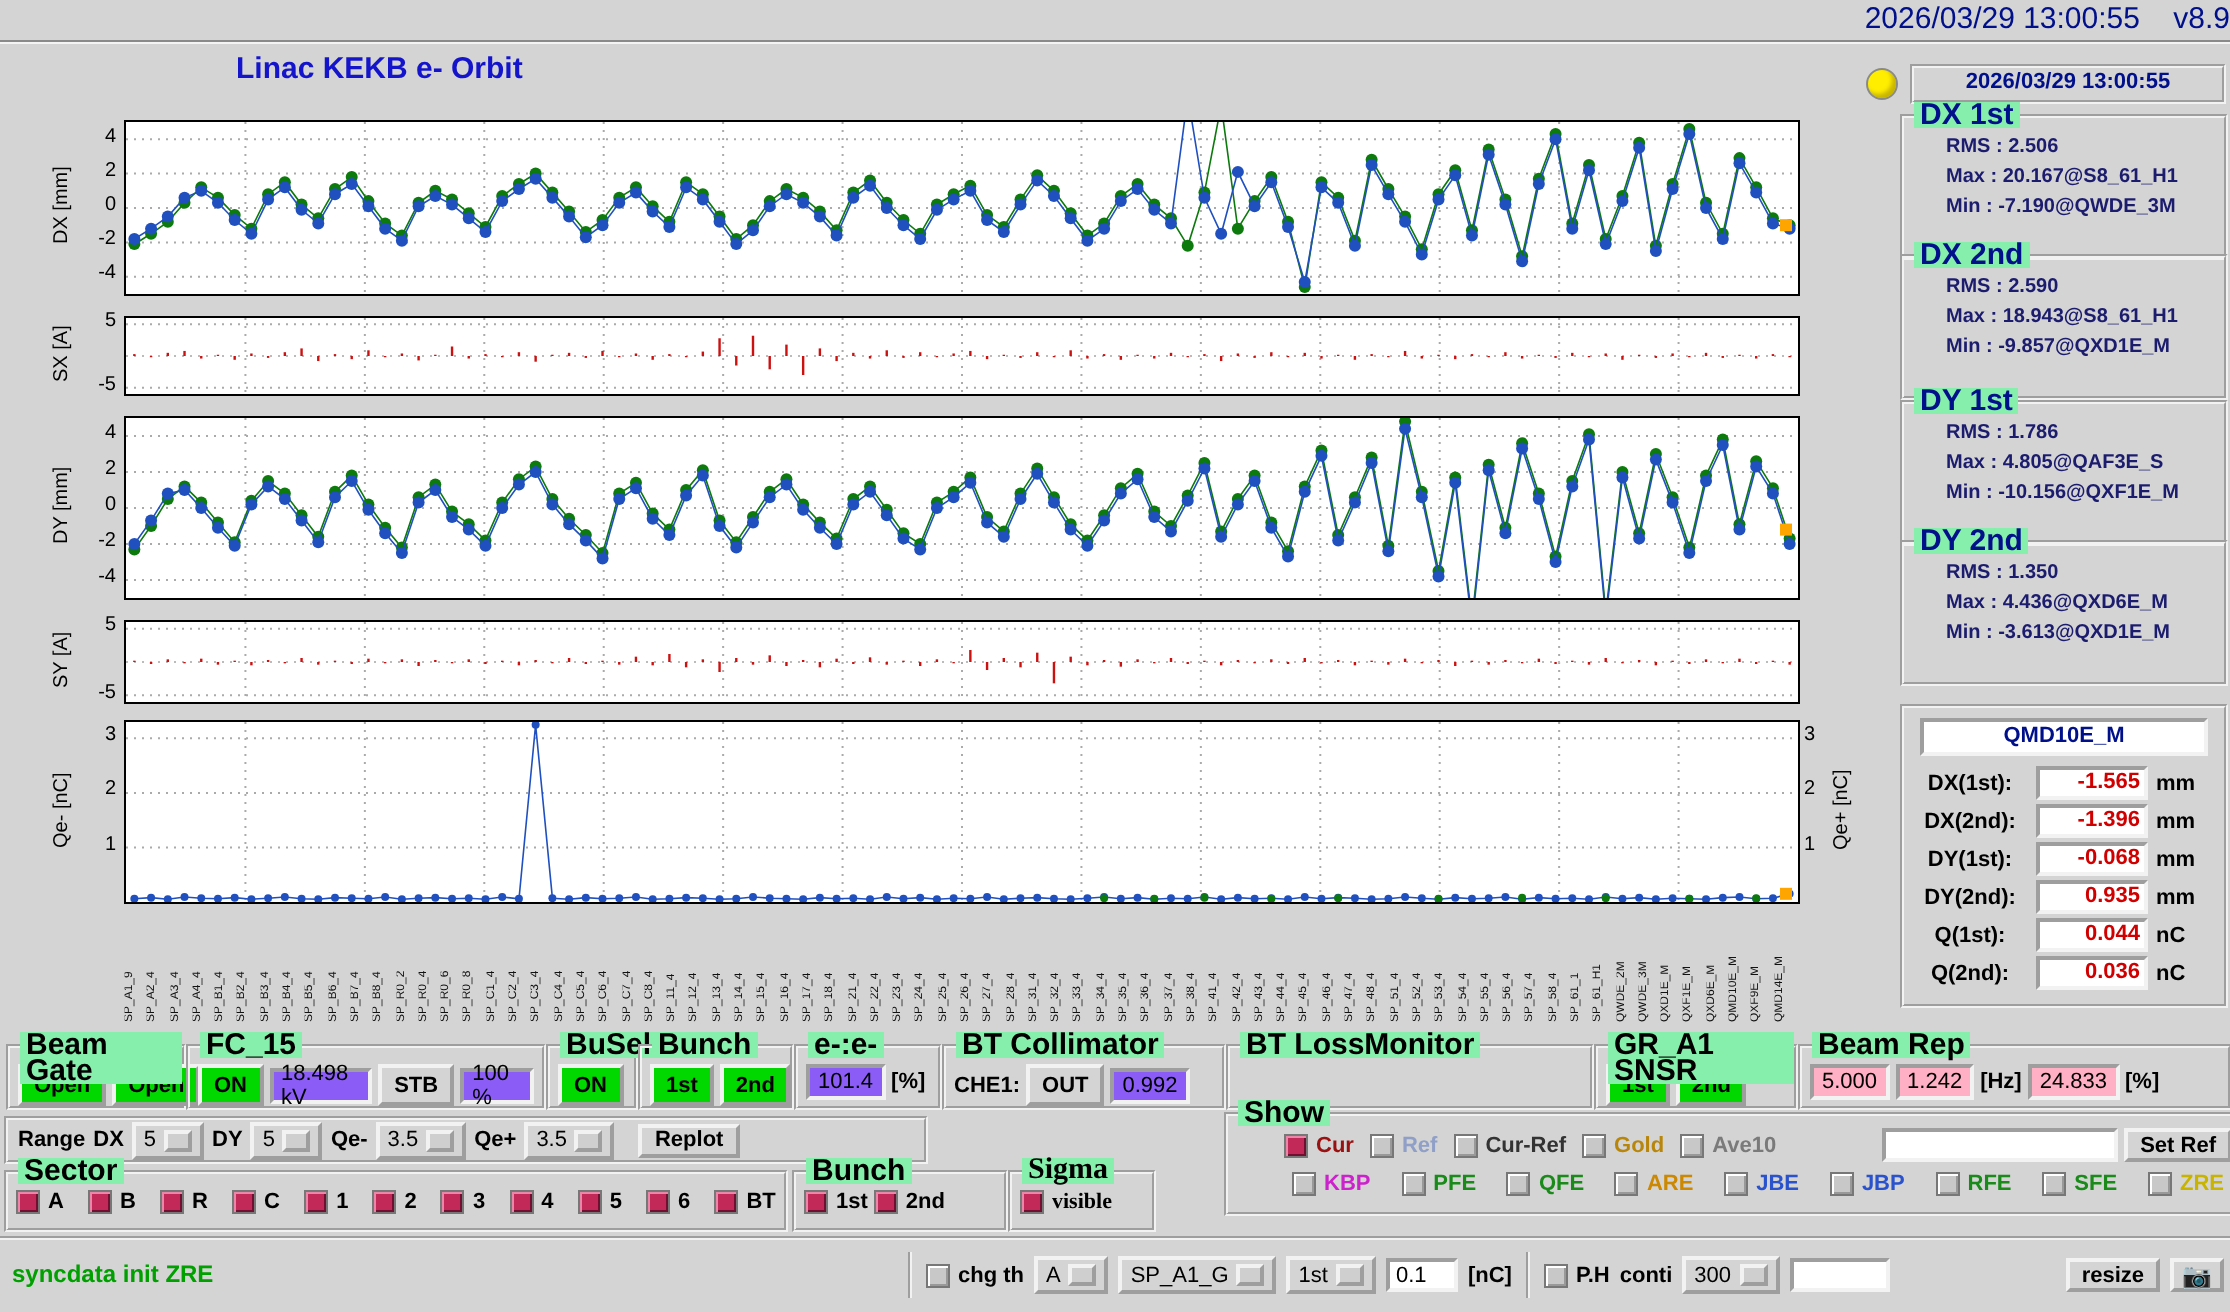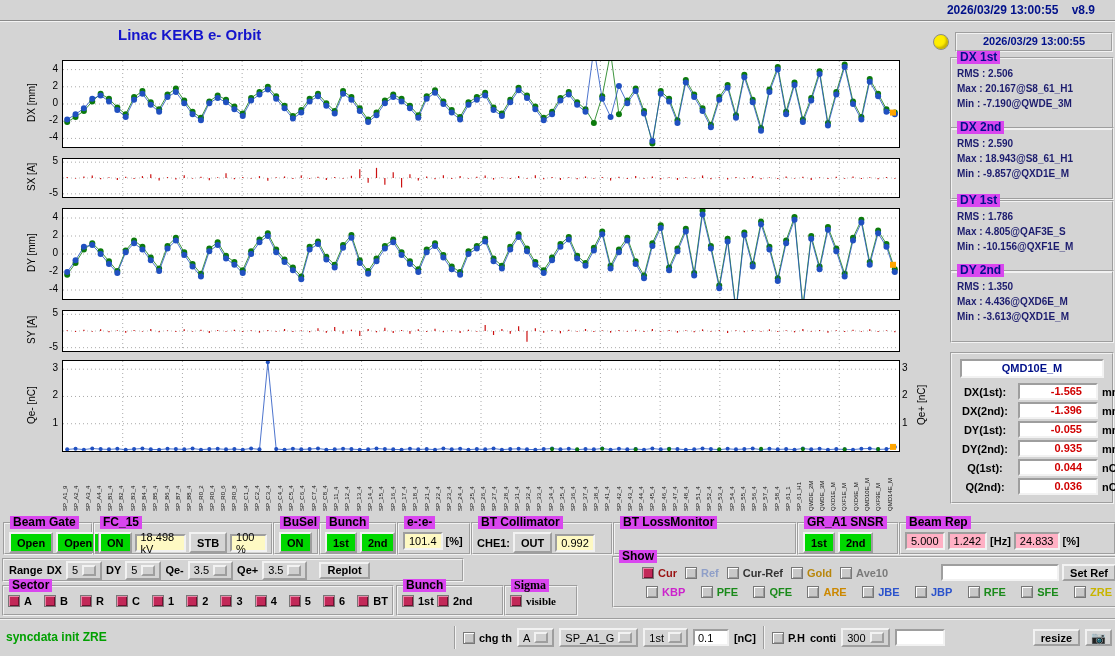--- a/index.html
+++ b/index.html
@@ -3,22 +3,22 @@
 <meta charset="utf-8">
 <style>
   html,body{margin:0;padding:0;}
   body{width:1115px;height:656px;position:relative;overflow:hidden;background:#d4d4d4;
        font-family:"Liberation Sans",sans-serif;font-size:11px;color:#000;}
 
   
   #topbar{position:absolute;left:0;top:0;width:1115px;height:20px;
           border-bottom:1px solid #8a8a8a;box-shadow:0 1px 0 #f4f4f4;
           text-align:right;}
-  #topbar span{white-space:pre;line-height:20px;padding-right:20px;
-               color:#00108a;font-weight:bold;font-size:12px;}
+  #topbar span{white-space:pre;line-height:20px;padding-right:0;
+               color:#00108a;font-weight:normal;font-size:15px;}
   #main-title{position:absolute;left:118px;top:26px;color:#1414cc;font-weight:bold;font-size:15px;}
   #lamp{position:absolute;left:933px;top:34px;width:14px;height:14px;border-radius:50%;
         background:#ffee00;border:1px solid #8a8a8a;box-shadow:inset -2px -2px 2px #c8b400;}
   #ts-box{position:absolute;left:955px;top:32px;width:154px;height:16px;border:2px groove #f2f2f2;
           text-align:center;font-weight:bold;color:#00108a;line-height:15px;}
 
   
   .frame{position:absolute;background:#fff;border:1px solid #000;}
   .yticks,.yticksr{position:absolute;}
   .yticks span{position:absolute;right:2px;font-size:10px;line-height:11px;}
@@ -42,41 +42,41 @@
   #p4 .ylab{left:24px;top:360px;height:90px;}
   #p4 .yticksr{left:900px;top:360px;width:14px;height:90px;}
   #p4 .ylabr{left:914px;top:360px;height:90px;}
   #xlabels{position:absolute;left:62px;top:453px;width:836px;height:58px;display:flex;overflow:hidden;}
   #xlabels span{flex:1 1 0;writing-mode:vertical-rl;transform:rotate(180deg);
                 font-size:6px;line-height:1;color:#111;overflow:hidden;white-space:nowrap;}
 
   
   .statbox{position:absolute;left:950px;width:160px;height:62px;border:2px groove #f2f2f2;padding-top:7px;}
   .statbox .legend{color:#00108a;}
-  .sline{font-weight:bold;font-size:10px;line-height:15px;color:#1c1c6e;padding:0 5px;white-space:nowrap;}
+  .sline{font-weight:bold;font-size:10px;line-height:15px;color:#1c1c6e;padding:0 21px;white-space:nowrap;}
   #monitor{position:absolute;left:950px;top:352px;width:160px;height:148px;border:2px groove #f2f2f2;}
   .mon-title{height:15px;margin:5px 8px 4px;background:#fff;border:2px inset #f2f2f2;
              text-align:center;font-weight:bold;color:#00108a;line-height:14px;}
   .mon-row{display:flex;align-items:center;gap:4px;padding:1px 4px;}
   .mon-label{flex:0 0 58px;text-align:center;font-weight:bold;}
   .mon-val{flex:0 0 48px;height:13px;line-height:13px;background:#fff;border:2px inset #f2f2f2;
-           color:#d00000;font-weight:bold;text-align:right;padding:0 14px;}
+           color:#d00000;font-weight:bold;text-align:right;padding:0 2px;}
   .mon-unit{font-weight:bold;}
 
   
-  .legend{position:absolute;top:-8px;left:5px;background:#d946ef;padding:0 3px;
-          font-weight:bold;font-size:12px;line-height:13px;}
+  .legend{position:absolute;top:-8px;left:5px;background:#86efac;padding:0 3px;
+          font-weight:bold;font-size:15px;line-height:13px;}
   .grp{position:absolute;border:2px groove #f2f2f2;}
   .grp .row{display:flex;align-items:center;gap:3px;padding:0 4px;margin-top:8px;}
   .btn{display:inline-flex;align-items:center;justify-content:center;border:2px outset #f2f2f2;
        background:#d4d4d4;font-weight:bold;font-size:11px;padding:0 6px;height:17px;cursor:default;
        font-family:Liberation Sans, sans-serif;}
   .btn.green{background:#00d800;}
   .val{display:inline-flex;align-items:center;justify-content:center;border:2px inset #f2f2f2;
-       background:#fef9c3;padding:0 4px;height:14px;font-size:11px;}
+       background:#8b5cf6;padding:0 4px;height:14px;font-size:11px;}
   .val.pink{background:#ffb0c4;}
   .lbl{font-weight:bold;}
   .dd{display:inline-flex;align-items:center;gap:4px;border:2px outset #f2f2f2;background:#d4d4d4;
       height:15px;padding:0 4px;font-size:11px;}
   .arr{width:10px;height:7px;border:2px outset #f2f2f2;background:#cfcfcf;}
   .cbitem{display:inline-flex;align-items:center;gap:4px;font-weight:bold;font-size:11px;}
   .cb{width:10px;height:10px;background:#c8c8c8;border:1px solid #777;flex:0 0 10px;
       box-shadow:inset 1px 1px 0 #fff,inset -1px -1px 0 #999;}
   .cb.on{background:#c22858;box-shadow:inset 1px 1px 0 #e887a8,inset -1px -1px 0 #701030;}
   .input{border:2px inset #f2f2f2;background:#fff;height:13px;padding:0 3px;font-size:11px;
@@ -1057,21 +1057,21 @@
         <span class="mon-val">-1.565</span>
         <span class="mon-unit">mm</span>
       </div>
       <div class="mon-row">
         <span class="mon-label">DX(2nd):</span>
         <span class="mon-val">-1.396</span>
         <span class="mon-unit">mm</span>
       </div>
       <div class="mon-row">
         <span class="mon-label">DY(1st):</span>
-        <span class="mon-val">-0.055</span>
+        <span class="mon-val">-0.068</span>
         <span class="mon-unit">mm</span>
       </div>
       <div class="mon-row">
         <span class="mon-label">DY(2nd):</span>
         <span class="mon-val">0.935</span>
         <span class="mon-unit">mm</span>
       </div>
       <div class="mon-row">
         <span class="mon-label">Q(1st):</span>
         <span class="mon-val">0.044</span>

